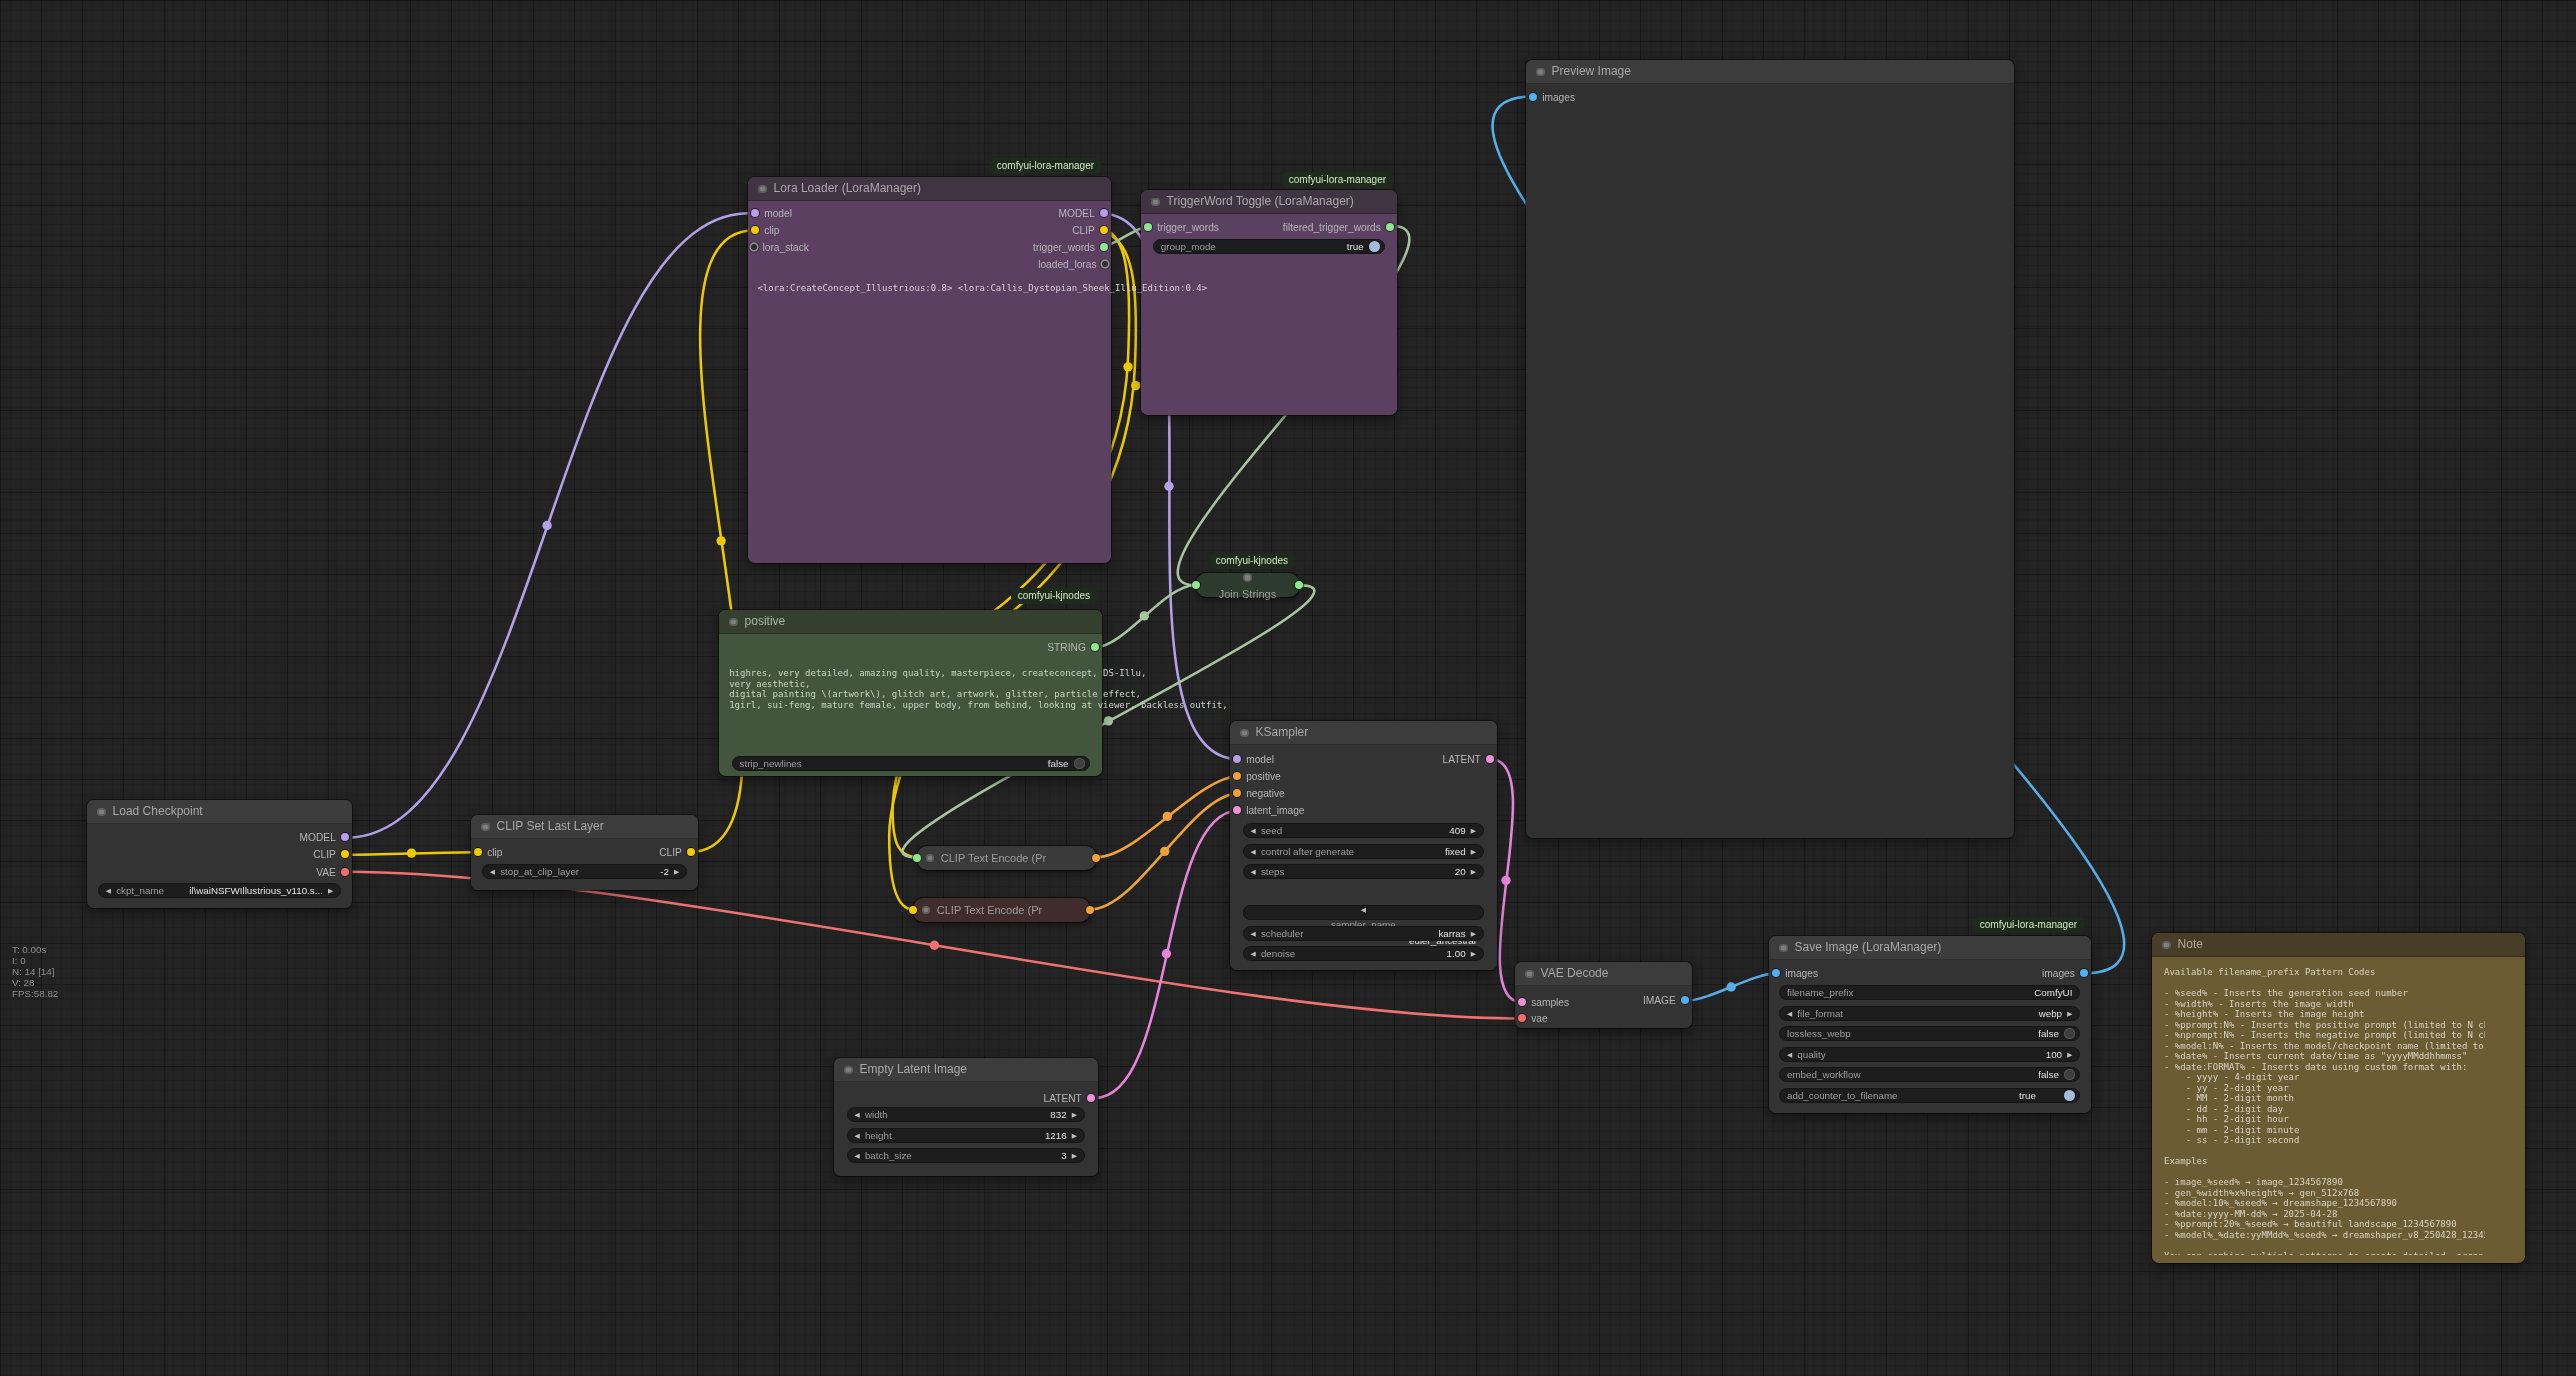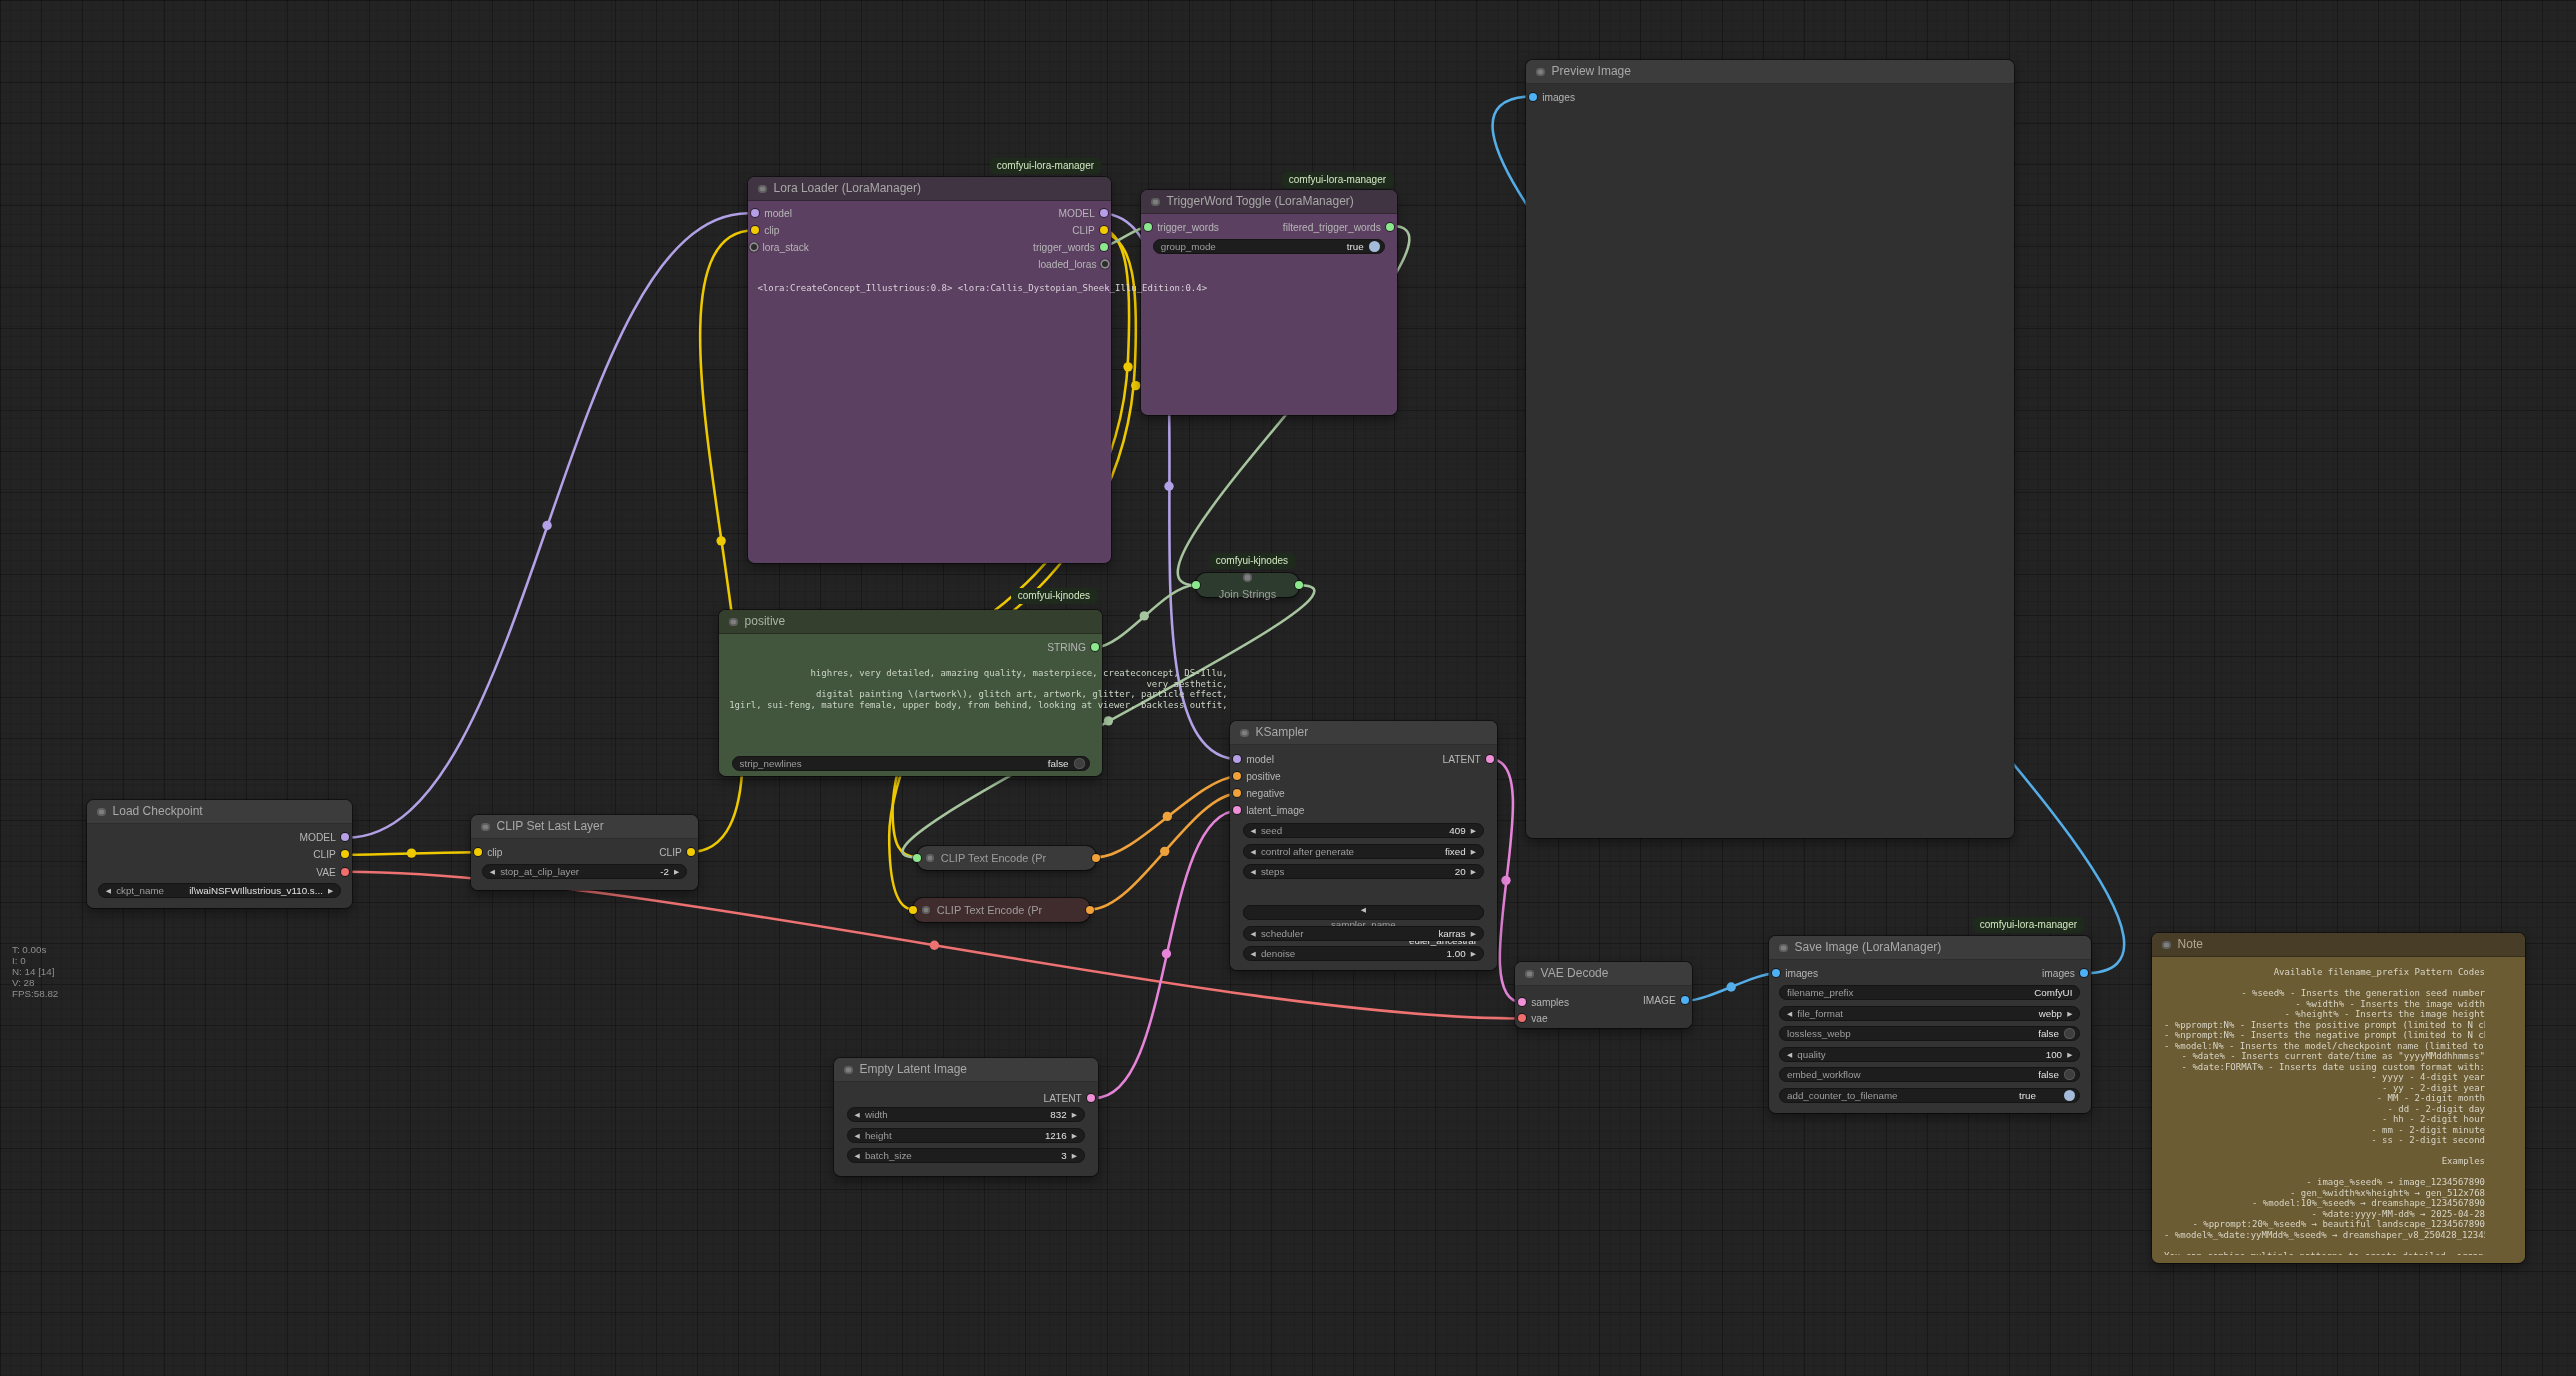--- a/index.html
+++ b/index.html
@@ -33,21 +33,21 @@
   .c-model{background:#b79fe8}.c-clip{background:#f2ca00}.c-vae{background:#f26d6d}
   .c-latent{background:#ef8fd8}.c-cond{background:#f0a13a}.c-string{background:#8ce88c}
   .c-image{background:#4fb1f5}
   .ring{background:#2c2c2c;box-shadow:0 0 0 1.7px #8f8f8f, 0 0 0 2.6px rgba(0,0,0,.4);width:6.8px;height:6.8px;}
   .widget{position:absolute;height:15.4px;background:#1d1d1d;border:0.9px solid #141414;border-radius:8.5px;
     display:flex;align-items:center;gap:5.1px;padding:0 6.8px;font-size:9.8px;color:#9e9e9e;box-sizing:border-box;white-space:nowrap;}
   .widget .val{margin-left:auto;color:#e2e2e2;}
   .warrow{font-size:6.8px;color:#c0c0c0;}
   .tdot{width:11px;height:11px;border-radius:50%;background:#3e3e3e;box-shadow:inset 0 0 0 0.9px #555;flex:0 0 auto;margin-right:-2.6px;}
   .tdot.on{background:#a4bcda;box-shadow:none;}
-  .mono{font-family:"DejaVu Sans Mono","Liberation Mono",monospace;text-align:right;}
+  .mono{font-family:"DejaVu Sans Mono","Liberation Mono",monospace;}
   pre.ntext{position:absolute;margin:0;font-size:9px;line-height:10.5px;white-space:pre;color:#d6cfd6;}
   .collapsed{position:absolute;z-index:2;height:24px;border-radius:10.2px;box-shadow:0 0 0 0.9px rgba(0,0,0,.5),0 3.4px 6.8px rgba(0,0,0,.4);
     display:flex;align-items:center;gap:6.8px;padding:0 8.5px;font-size:11px;color:#9d9d9d;white-space:nowrap;box-sizing:border-box;}
   .ctdot{width:8.5px;height:8.5px;border-radius:50%;background:#7f7f7f;box-shadow:inset 0 0 0 1.7px rgba(0,0,0,.25);flex:0 0 auto;}
   .cdot{position:absolute;top:7.7px;width:8.5px;height:8.5px;border-radius:50%;box-shadow:0 0 0 0.9px rgba(0,0,0,.55);}
   .badge{position:absolute;z-index:4;background:#1e2b1c;color:#d2e8c2;font-size:10px;line-height:14.5px;
     padding:0.9px 6.8px;border-radius:5.1px;white-space:nowrap;}
   #stats{position:absolute;left:12px;top:944px;z-index:3;font-size:9.8px;line-height:11px;color:#8f8f8f;}
   #stats span{display:block;}
 </style>

